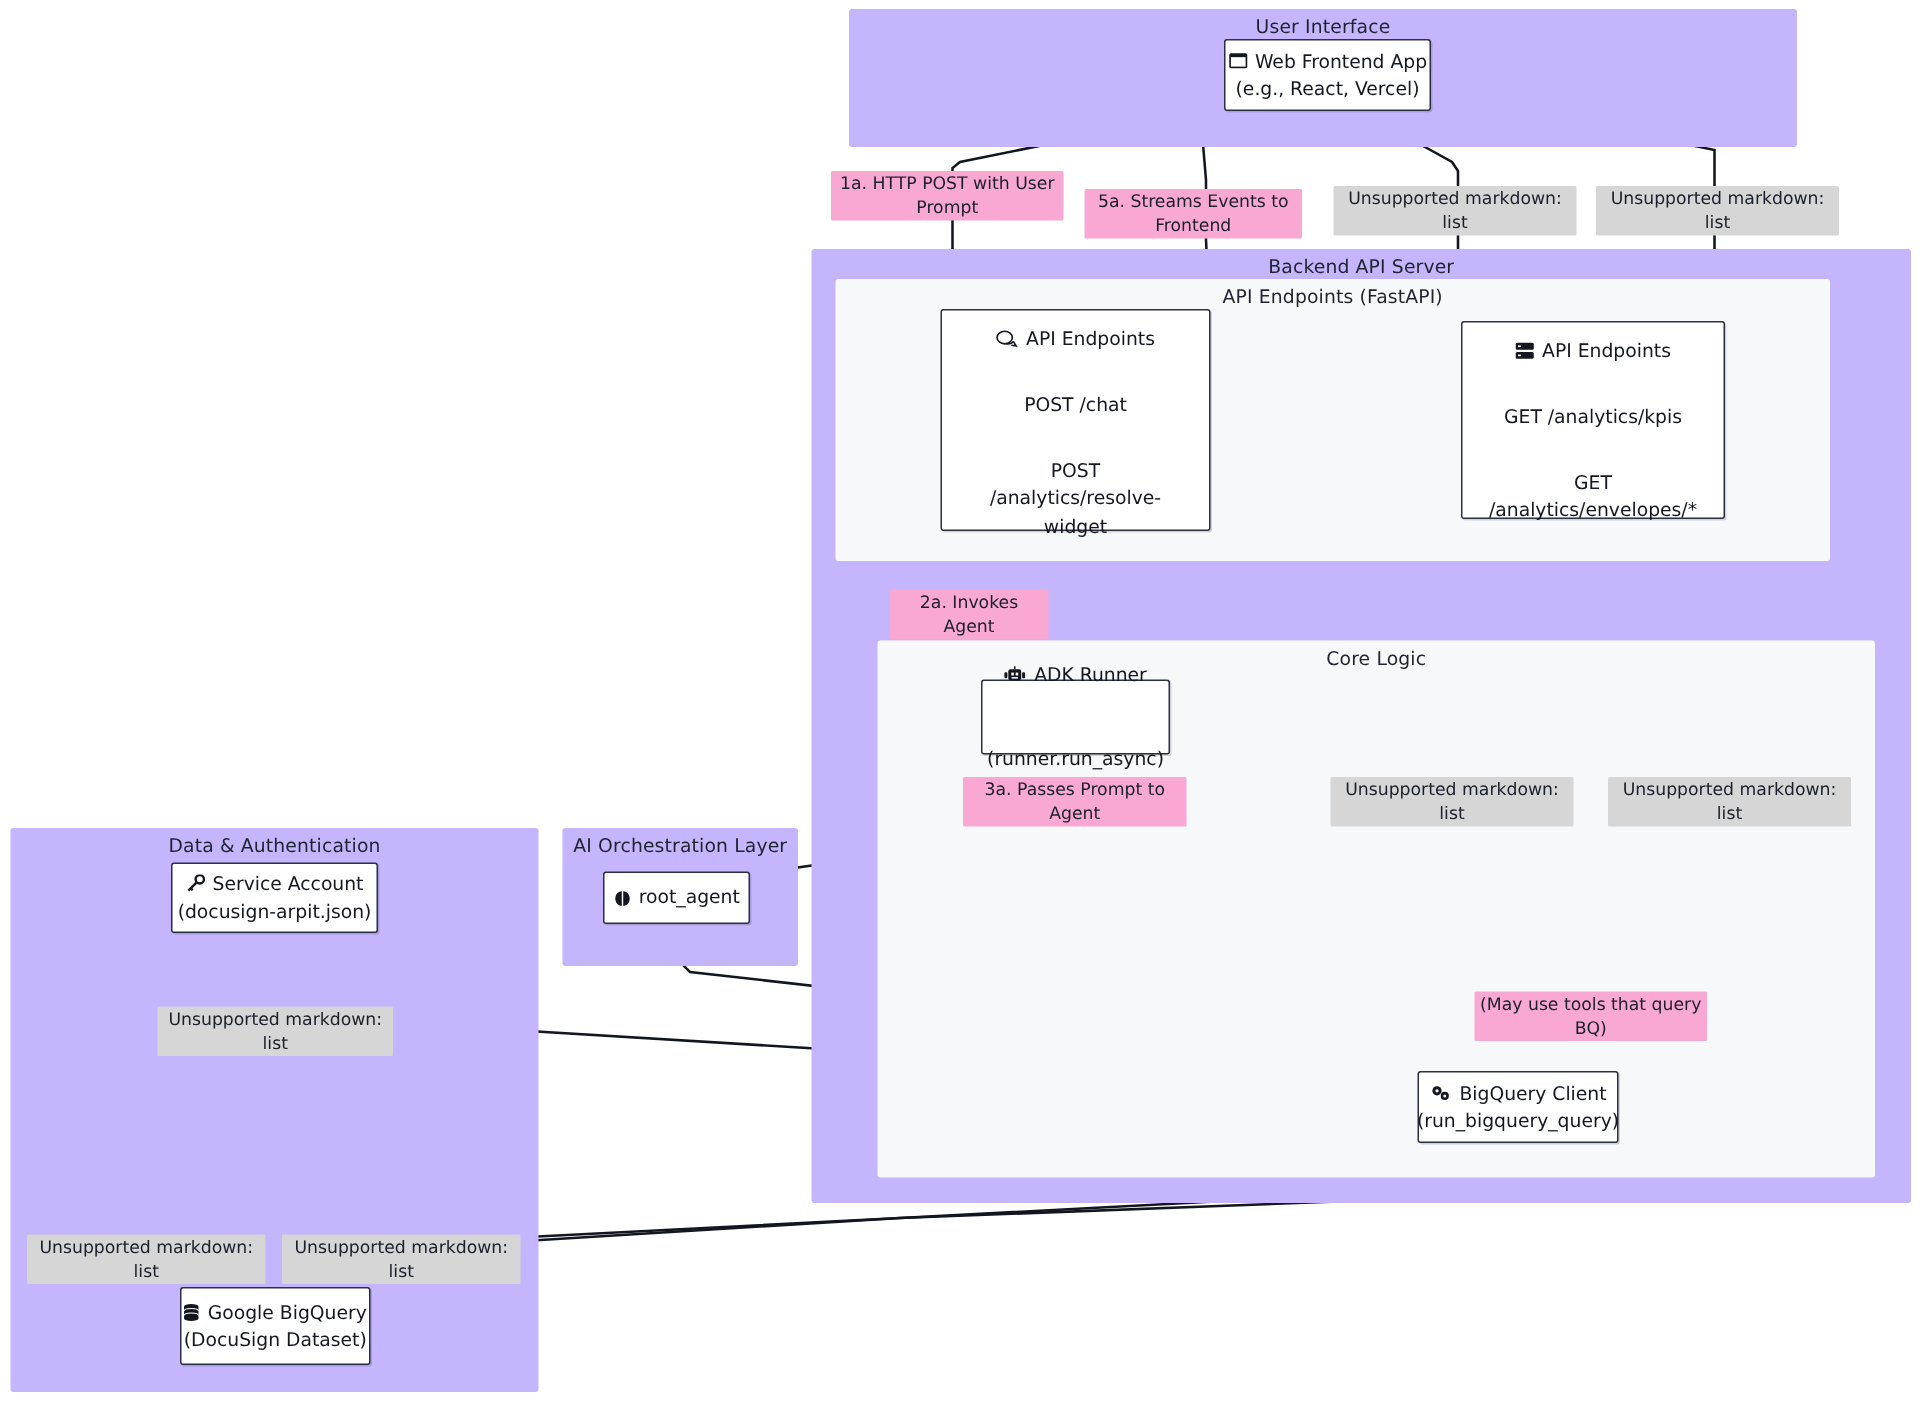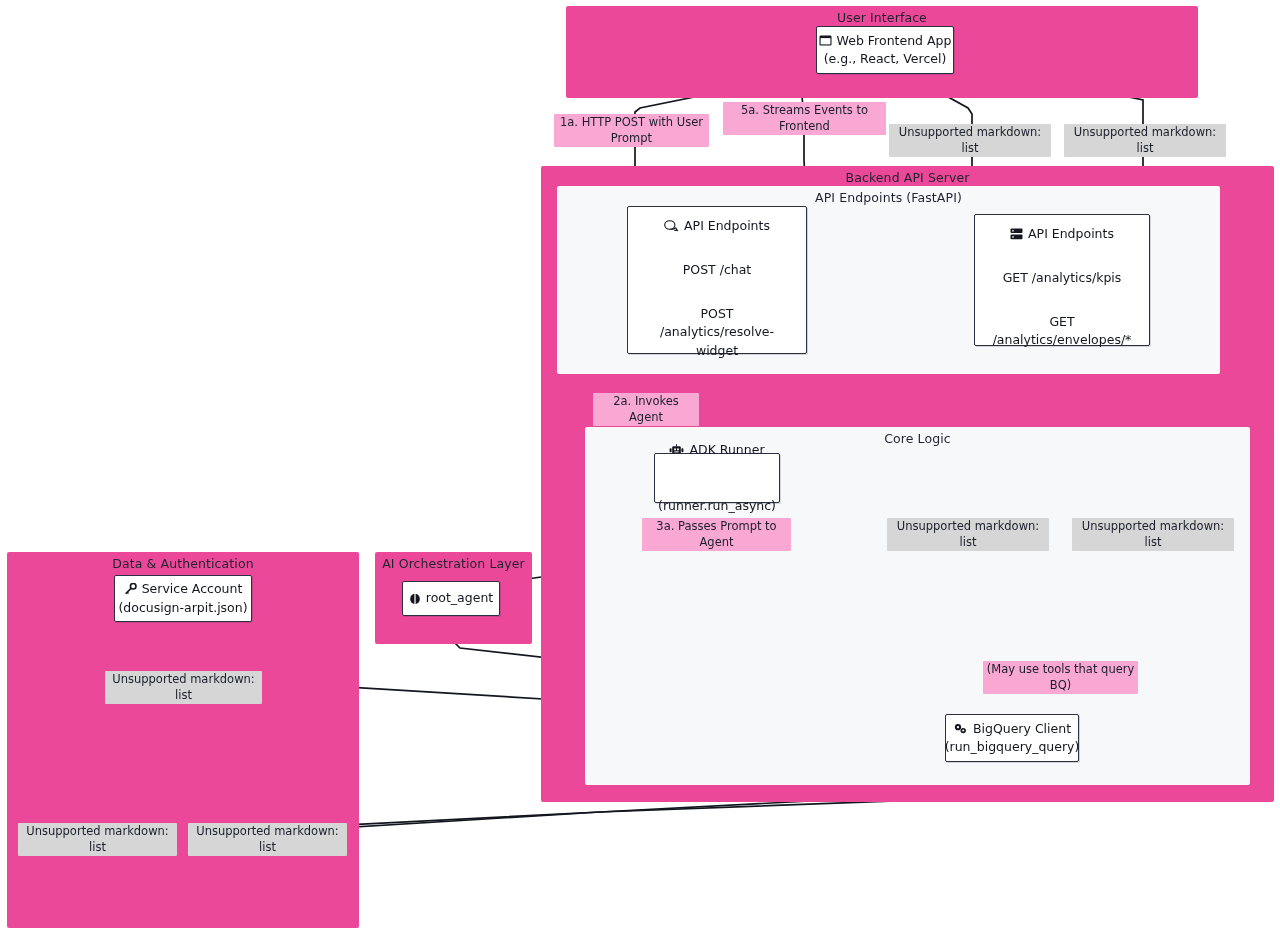--- a/index.html
+++ b/index.html
@@ -21,21 +21,21 @@
     width: 1280px;
     height: 936px;
     pointer-events: none;
   }
   
   .cluster {
     position: absolute;
     box-sizing: border-box;
     border: 1.6px solid #3a3f५8;
     border-color: #3b3f56;
-    background: #ec4899;
+    background: #c4b5fd;
     border-radius: 2px;
   }
   .cluster > .cluster-title {
     position: absolute;
     top: 4px;
     left: 0;
     width: 100%;
     text-align: center;
     font-size: 12.5px;
     color: #1f2330;
@@ -266,24 +266,41 @@
           <circle cx="5" cy="4.2" r="1.1" fill="#ffffff"></circle>
           <circle cx="10.2" cy="7.6" r="2.7" fill="#14171f"></circle>
           <circle cx="10.2" cy="7.6" r="1" fill="#ffffff"></circle>
         </svg>
       </span>
       <span>BigQuery Client</span>
     </div>
     <div class="line2">(run_bigquery_query)</div>
   </div>
 
+  <div class="node" style="left:120px; top:858px; width:127px; height:52px;">
+    <div class="line1">
+      <span class="ic">
+        <svg width="11" height="12" viewBox="0 0 11 12">
+          <ellipse cx="5.5" cy="2" rx="4.8" ry="1.7" fill="#14171f"></ellipse>
+          <rect x="0.7" y="2" width="9.6" height="3" fill="#14171f"></rect>
+          <ellipse cx="5.5" cy="5" rx="4.8" ry="1.7" fill="#14171f" stroke="#ffffff" stroke-width="0.7"></ellipse>
+          <rect x="0.7" y="5" width="9.6" height="3" fill="#14171f"></rect>
+          <ellipse cx="5.5" cy="8" rx="4.8" ry="1.7" fill="#14171f" stroke="#ffffff" stroke-width="0.7"></ellipse>
+          <rect x="0.7" y="8" width="9.6" height="2" fill="#14171f"></rect>
+          <ellipse cx="5.5" cy="10" rx="4.8" ry="1.7" fill="#14171f"></ellipse>
+        </svg>
+      </span>
+      <span>Google BigQuery</span>
+    </div>
+    <div class="line2">(DocuSign Dataset)</div>
+  </div>
 
   <div class="elabel" style="left:554px; top:114px; width:155px;">1a. HTTP POST with User Prompt</div>
 
-  <div class="elabel" style="left:723px; top:102px; width:163px;">5a. Streams Events to Frontend</div>
+  <div class="elabel" style="left:723px; top:126px; width:145px;">5a. Streams Events to Frontend</div>
 
   <div class="elabel light" style="left:889px; top:124px; width:162px;">Unsupported markdown: list</div>
 
   <div class="elabel light" style="left:1064px; top:124px; width:162px;">Unsupported markdown: list</div>
 
   <div class="elabel" style="left:593px; top:393px; width:106px;">2a. Invokes Agent</div>
 
 
   <div class="elabel light" style="left:887px; top:518px; width:162px;">Unsupported markdown: list</div>
 

